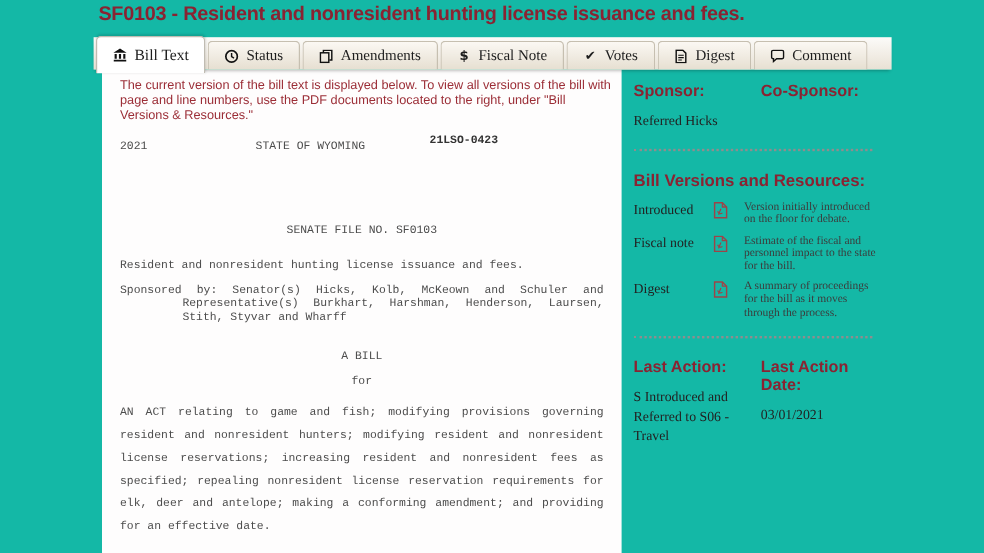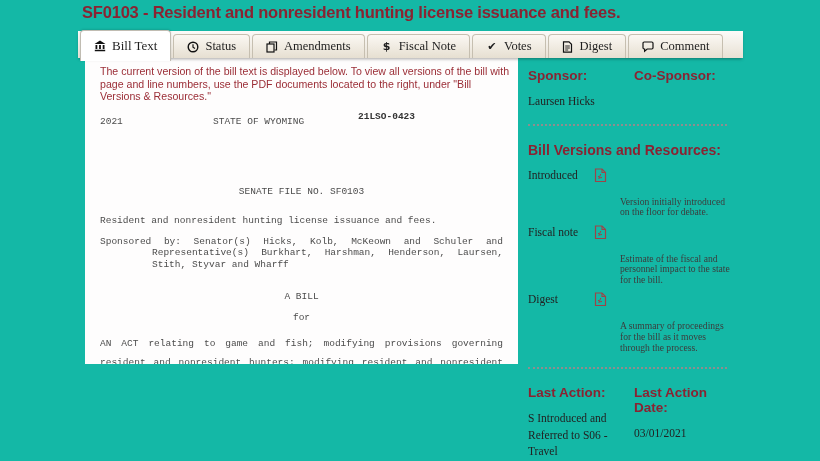--- a/index.html
+++ b/index.html
@@ -22,21 +22,21 @@
          border:1px solid #c6bfb0; border-bottom:none; border-radius:4px 4px 0 0;
          cursor:pointer; white-space:nowrap; }
   .tab.active { height:31px; margin-bottom:-3px; background:#fff; z-index:4;
                 border-color:#c0bcb2; box-shadow:0 -1px 2px rgba(0,0,0,0.12);
                 font-size:13px;margin-top:20px; }
   .ticon { display:inline-flex; width:12px; height:12px; align-items:center; justify-content:center; }
   .ticon svg { display:block; }
   .glyph { font-family:"DejaVu Sans", sans-serif; font-size:11px; font-weight:700; line-height:1; }
 
   
-  .doc { position:absolute; left:85px; top:58px; width:433px; height:306px;
+  .doc { position:absolute; left:85px; top:58px; width:433px; height:403px;
          background:#fefdfd; padding:7px 15px 0 15px; overflow:hidden; }
   .notice { color:#9b2d36; font-size:10.6px; line-height:12.5px; width:410px; }
   .mono { font-family:"Liberation Mono","DejaVu Sans Mono",monospace; font-size:9.5px;
           color:#4c4c4c; line-height:19px; }
   .docheader { position:relative; height:19px; margin-top:9px; }
   .docheader .yr { position:absolute; left:0; }
   .docheader .st { position:absolute; left:113px; }
   .docheader .lso { position:absolute; left:258px; top:-5px; font-weight:700; color:#333; }
   .senate { text-align:center; margin-top:51px; }
   .billtitle { margin-top:10px; }
@@ -50,21 +50,21 @@
   
   .sidebar { position:absolute; left:528px; top:58px; width:207px; padding-top:10px; }
   .sb-h { font-size:13.5px; font-weight:700; color:#8a2332; margin-bottom:10px; }
   .sb-h.big { font-size:14px; }
   .sb-val { font-family:"Liberation Serif", serif; font-size:11.5px; line-height:16.5px;
             color:#222; }
   .two-col { display:grid; grid-template-columns:106px 1fr; }
   .divider { border:none; border-top:2px dotted #8e8e8e; margin:14px 0 16px 0; width:199px; }
   .res-row { display:grid; grid-template-columns:66px 26px 1fr; margin-bottom:7px; }
   .res-label { font-family:"Liberation Serif", serif; font-size:11.5px; color:#222; padding-top:1px; }
-  .res-desc { font-family:"Liberation Serif", serif; font-size:9.6px; line-height:10.6px; color:#3c3c3c;margin-top:29px; }
+  .res-desc { font-family:"Liberation Serif", serif; font-size:9.6px; line-height:10.6px; color:#3c3c3c; }
   .pdf-btn { width:14px; height:15px; cursor:pointer; }
   .la-val { margin-top:2px; }
 </style>
 </head>
 <body>
 
 <div class="page">
 
   <h1 class="page-title">SF0103 - Resident and nonresident hunting license issuance and fees.</h1>
 
@@ -151,21 +151,21 @@
       <p class="act">AN ACT relating to game and fish; modifying provisions governing resident and nonresident hunters; modifying resident and nonresident license reservations; increasing resident and nonresident fees as specified; repealing nonresident license reservation requirements for elk, deer and antelope; making a conforming amendment; and providing for an effective date.</p>
       <p class="enact">Be It Enacted by the Legislature of the State of Wyoming:</p>
     </div>
   </div>
 
   <div class="sidebar">
 
     <div class="two-col">
       <div>
         <div class="sb-h">Sponsor:</div>
-        <div class="sb-val">Laursen Hicks</div>
+        <div class="sb-val">Referred Hicks</div>
       </div>
       <div>
         <div class="sb-h">Co-Sponsor:</div>
       </div>
     </div>
 
     <hr class="divider">
 
     <div>
       <div class="sb-h big">Bill Versions and Resources:</div>

